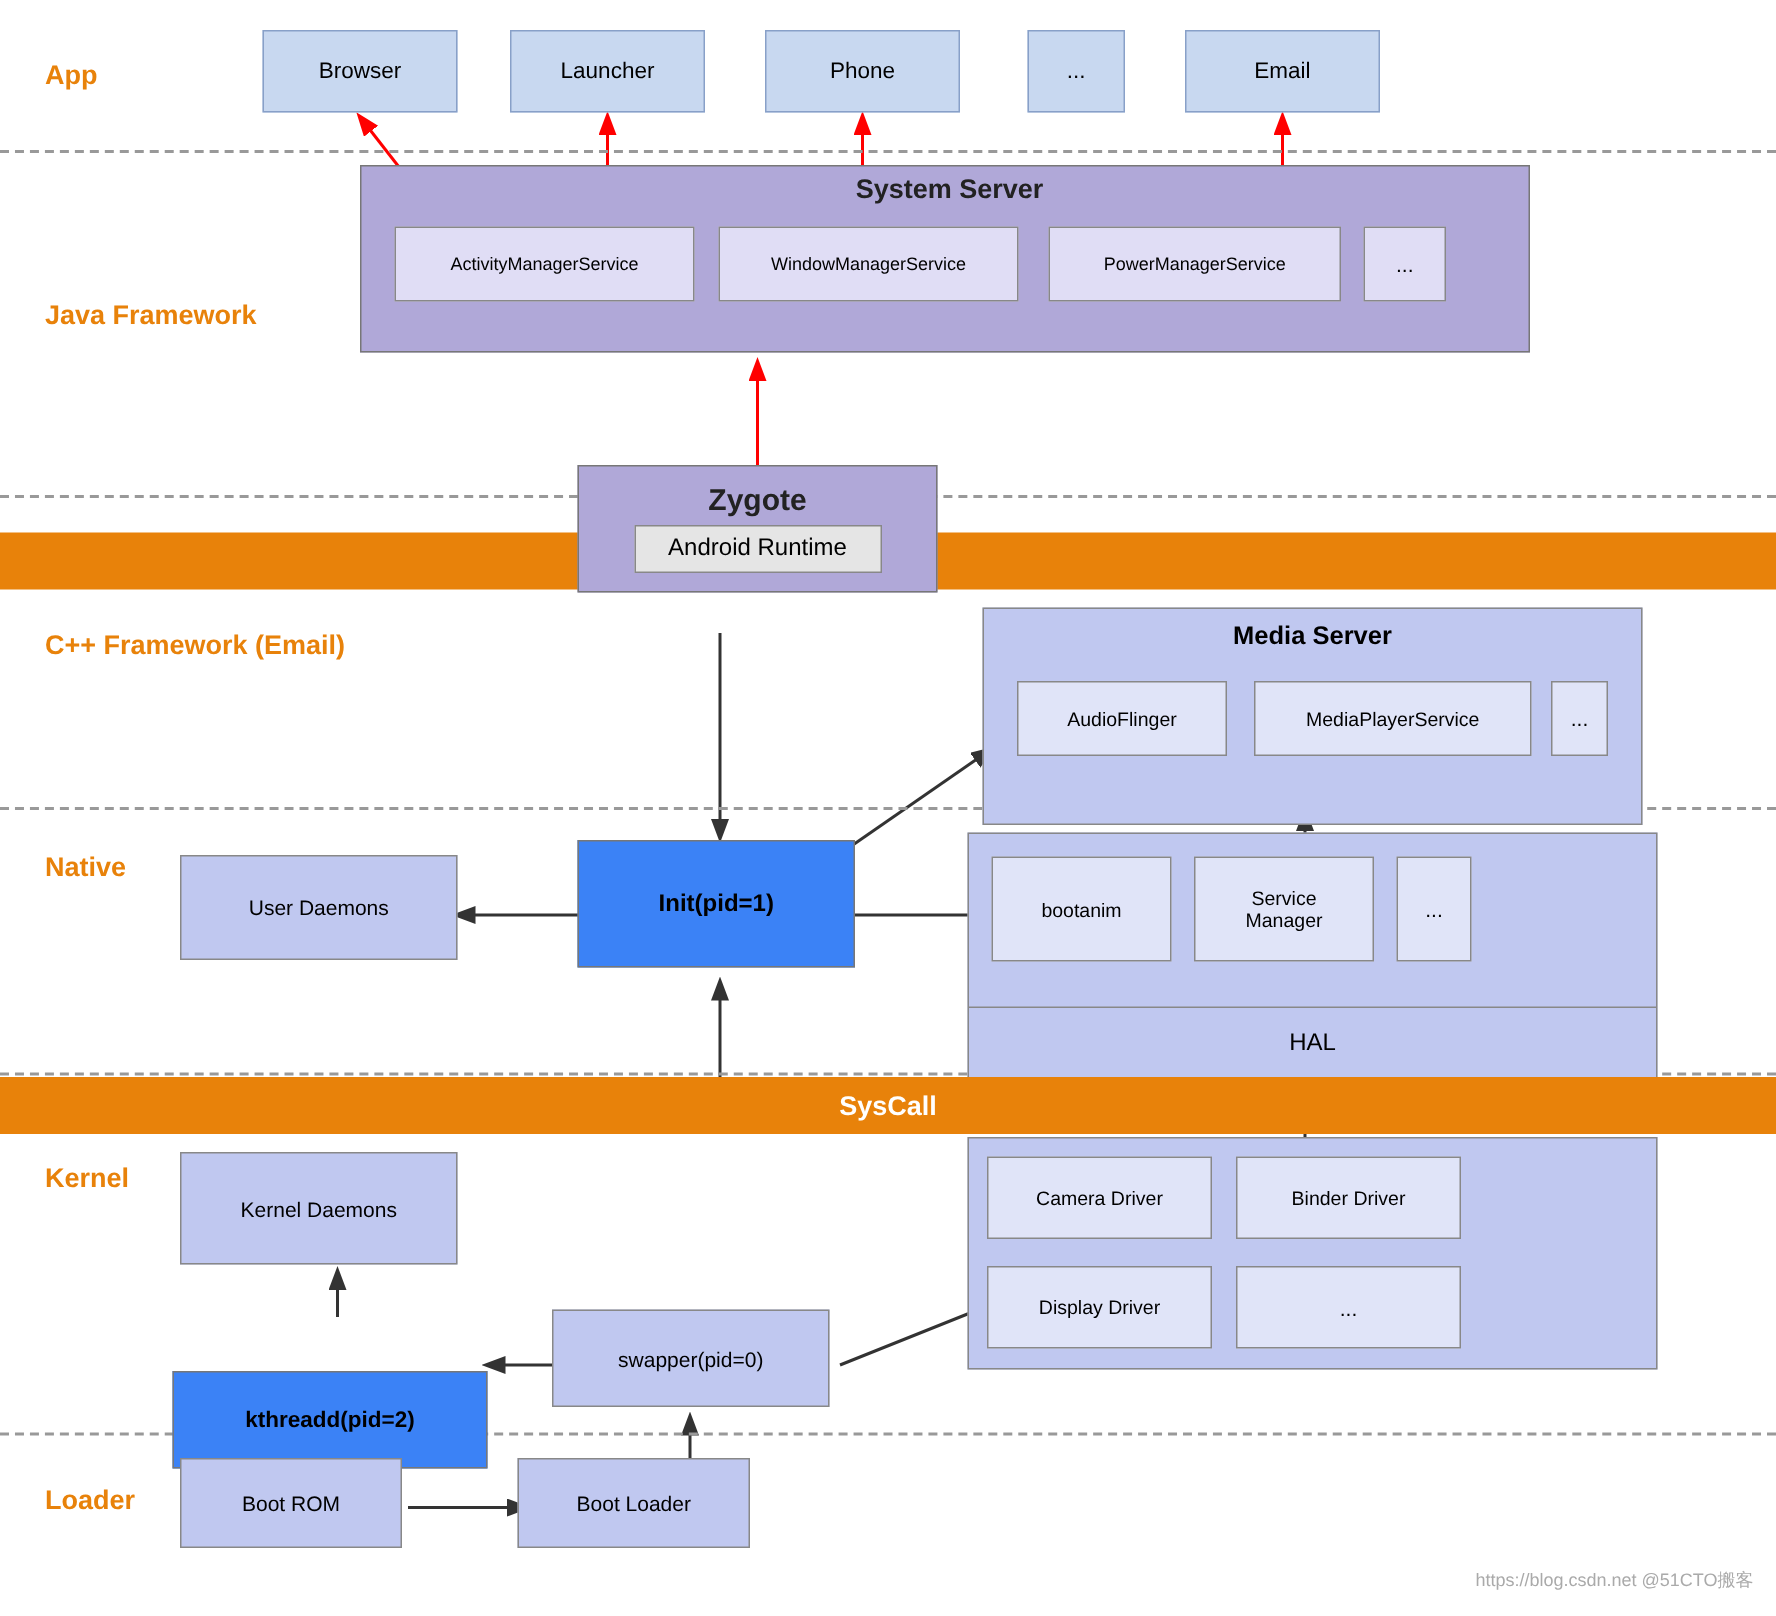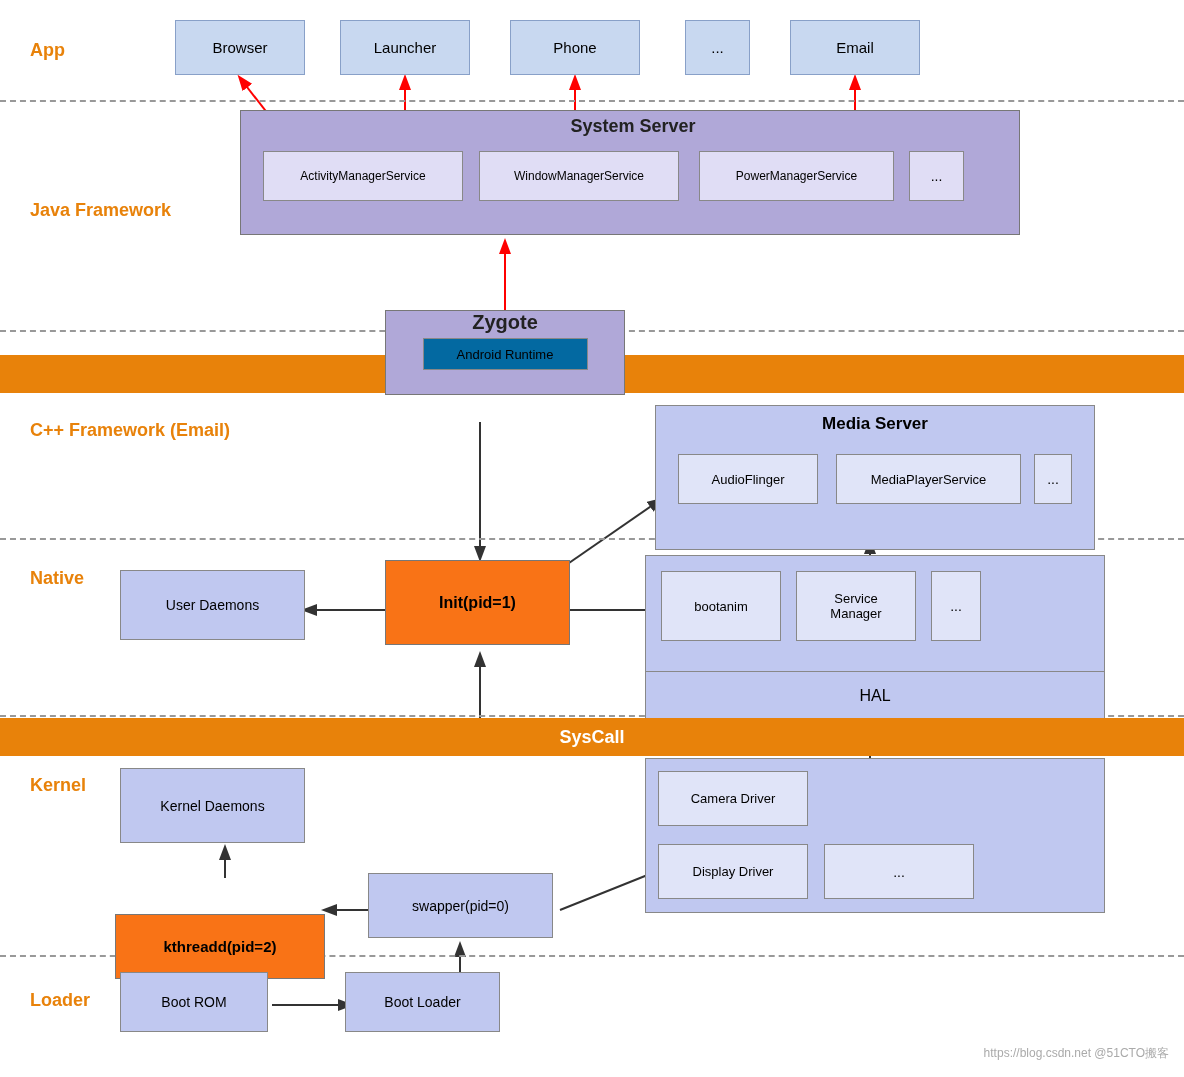--- a/index.html
+++ b/index.html
@@ -55,21 +55,21 @@
       border: 1.5px solid #888;
       display: flex;
       align-items: center;
       justify-content: center;
       text-align: center;
       font-size: 14px;
       background: #c8cff5;
     }
 
     .box-purple {
-      background: #f97316;
+      background: #3b82f6;
       border: 1.5px solid #777;
     }
 
     
     .app-box {
       background: #c8d8f0;
       border: 1.5px solid #88a0c8;
       position: absolute;
       display: flex;
       align-items: center;
@@ -176,23 +176,23 @@
     <div class="box" style="left:22px;top:40px;width:200px;height:50px;background:#e0ddf5;font-size:12px;">ActivityManagerService</div>
     <div class="box" style="left:458px;top:40px;width:195px;height:50px;background:#e0ddf5;font-size:12px;">PowerManagerService</div>
     <div class="box" style="left:238px;top:40px;width:200px;height:50px;background:#e0ddf5;font-size:12px;">WindowManagerService</div>
     <div class="box" style="left:668px;top:40px;width:55px;height:50px;background:#e0ddf5;">...</div>
   </div>
 
   <div class="orange-bar" style="top:355px;height:38px;left:0;right:0;">
     <span style="position:absolute;left:50%;transform:translateX(-50%);font-size:16px;font-weight:bold;color:white;">JNI</span>
   </div>
 
-  <div style="position:absolute;left:385px;top:310px;width:240px;height:85px;background:#b0a8d8;border:1.5px solid #777;display:flex;flex-direction:column;align-items:center;justify-content:flex-start;">
+  <div style="position:absolute;left:385px;top:310px;width:240px;height:85px;background:#b0a8d8;border:1.5px solid #777;display:flex;flex-direction:column;align-items:center;justify-content:center;">
     <div style="font-size:20px;font-weight:bold;color:#222;">Zygote</div>
-    <div class="box" style="position:relative;width:165px;height:32px;margin-top:4px;font-size:13px;background:#0369a1;">Android Runtime</div>
+    <div class="box" style="position:relative;width:165px;height:32px;margin-top:4px;font-size:16px;background:#e5e5e5;">Android Runtime</div>
   </div>
 
   <div style="position:absolute;left:655px;top:405px;width:440px;height:145px;background:#c0c8f0;border:1.5px solid #888;">
     <div style="text-align:center;font-size:17px;font-weight:bold;padding-top:8px;">Media Server</div>
     <div class="box" style="left:22px;top:48px;width:140px;height:50px;background:#e0e4f8;font-size:13px;position:absolute;">AudioFlinger</div>
     <div class="box" style="left:180px;top:48px;width:185px;height:50px;background:#e0e4f8;font-size:13px;position:absolute;">MediaPlayerService</div>
     <div class="box" style="left:378px;top:48px;width:38px;height:50px;background:#e0e4f8;position:absolute;">...</div>
   </div>
 
   <div style="position:absolute;left:645px;top:555px;width:460px;height:165px;background:#c0c8f0;border:1.5px solid #888;">
@@ -218,20 +218,21 @@
   <div class="box" style="left:120px;top:768px;width:185px;height:75px;background:#c0c8f0;border:1.5px solid #888;font-size:14px;">Kernel Daemons</div>
 
   <div class="box box-purple" style="left:115px;top:873px;width:210px;height:65px;font-size:15px;font-weight:bold;margin-top:41px;">kthreadd(pid=2)</div>
 
   <div class="box" style="left:368px;top:873px;width:185px;height:65px;background:#c0c8f0;border:1.5px solid #888;font-size:14px;">swapper(pid=0)</div>
 
   <div style="position:absolute;left:645px;top:758px;width:460px;height:155px;background:#c0c8f0;border:1.5px solid #888;">
 
     <div class="box" style="left:12px;top:12px;width:150px;height:55px;position:absolute;background:#e0e4f8;font-size:13px;">Camera Driver</div>
 
+    <div class="box" style="left:178px;top:12px;width:150px;height:55px;position:absolute;background:#e0e4f8;font-size:13px;">Binder Driver</div>
 
     <div class="box" style="left:12px;top:85px;width:150px;height:55px;position:absolute;background:#e0e4f8;font-size:13px;">Display Driver</div>
 
     <div class="box" style="left:178px;top:85px;width:150px;height:55px;position:absolute;background:#e0e4f8;">...</div>
   </div>
 
   <div class="box" style="left:120px;top:972px;width:148px;height:60px;background:#c0c8f0;border:1.5px solid #888;font-size:14px;">Boot ROM</div>
   <div class="box" style="left:345px;top:972px;width:155px;height:60px;background:#c0c8f0;border:1.5px solid #888;font-size:14px;">Boot Loader</div>
 
   <div class="watermark">https://blog.csdn.net @51CTO搬客</div>

